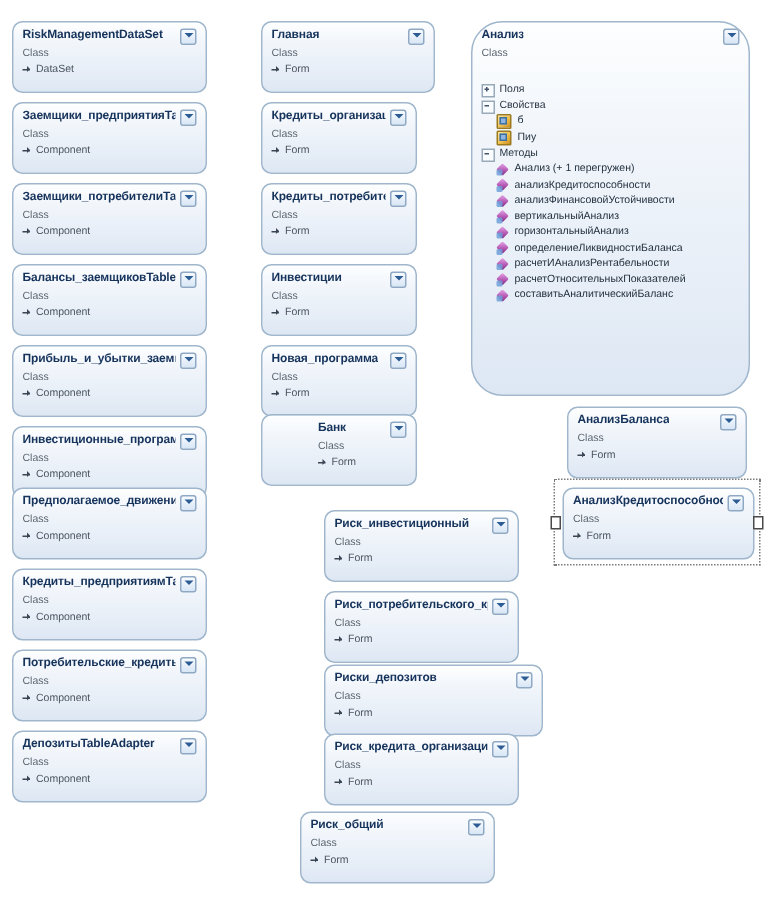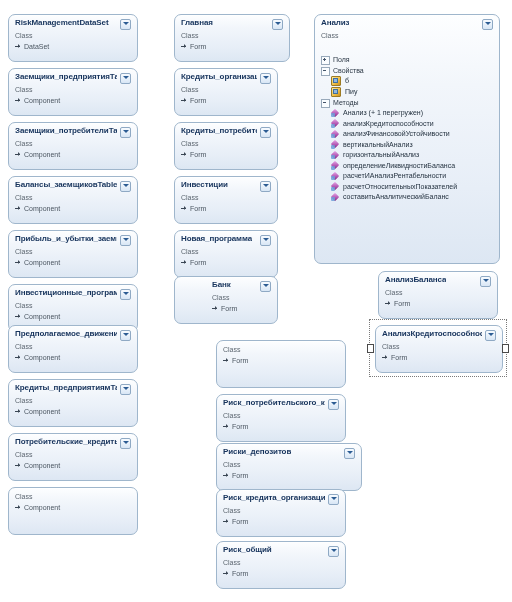--- a/index.html
+++ b/index.html
@@ -106,21 +106,21 @@
   .handle {
     position: absolute;
     width: 5px; height: 7px;
     background: #ffffff;
     border: 1px solid #4a4a4a;
   }
   .handle.l { left: -3px; top: 50%; margin-top: -4px; }
   .handle.r { right: -3px; top: 50%; margin-top: -4px; }
 
   
-  #analiz-shape { padding-bottom: 4px; }
+  #analiz-shape { padding-bottom: 4px; border-radius: 21px; }
   .sect {
     font-size: 7px;
     color: #2a3644;
     line-height: 10px;
     display: flex;
     align-items: center;
     gap: 3px;
     margin-top: 1px;
   }
   .sect .exp {
@@ -292,20 +292,24 @@
         <div class="nm">Потребительские_кредиты...</div>
         <div class="chev"></div>
       </div>
       <div class="kind">Class</div>
       <div class="base">
         <span class="arrow-ico"></span>
         <span>Component</span>
       </div>
     </div>
     <div class="cls" style="left: 8px; top: 487px; width: 130px; height: 48px;">
+      <div class="hdr">
+        <div class="nm">ДепозитыTableAdapter</div>
+        <div class="chev"></div>
+      </div>
       <div class="kind">Class</div>
       <div class="base">
         <span class="arrow-ico"></span>
         <span>Component</span>
       </div>
     </div>
     <div class="cls" style="left: 174px; top: 14px; width: 116px; height: 48px;">
       <div class="hdr">
         <div class="nm">Главная</div>
         <div class="chev"></div>
@@ -365,20 +369,24 @@
         <div class="nm">Банк</div>
         <div class="chev"></div>
       </div>
       <div class="kind">Class</div>
       <div class="base">
         <span class="arrow-ico"></span>
         <span>Form</span>
       </div>
     </div>
     <div class="cls" style="left: 216px; top: 340px; width: 130px; height: 48px;">
+      <div class="hdr">
+        <div class="nm">Риск_инвестиционный</div>
+        <div class="chev"></div>
+      </div>
       <div class="kind">Class</div>
       <div class="base">
         <span class="arrow-ico"></span>
         <span>Form</span>
       </div>
     </div>
     <div class="cls" style="left: 216px; top: 394px; width: 130px; height: 48px;">
       <div class="hdr">
         <div class="nm">Риск_потребительского_кр...</div>
         <div class="chev"></div>
@@ -404,21 +412,21 @@
       <div class="hdr">
         <div class="nm">Риск_кредита_организации</div>
         <div class="chev"></div>
       </div>
       <div class="kind">Class</div>
       <div class="base">
         <span class="arrow-ico"></span>
         <span>Form</span>
       </div>
     </div>
-    <div class="cls" style="left: 216px; top: 541px; width: 130px; height: 48px;">
+    <div class="cls" style="left: 200px; top: 541px; width: 130px; height: 48px;">
       <div class="hdr">
         <div class="nm">Риск_общий</div>
         <div class="chev"></div>
       </div>
       <div class="kind">Class</div>
       <div class="base">
         <span class="arrow-ico"></span>
         <span>Form</span>
       </div>
     </div>

